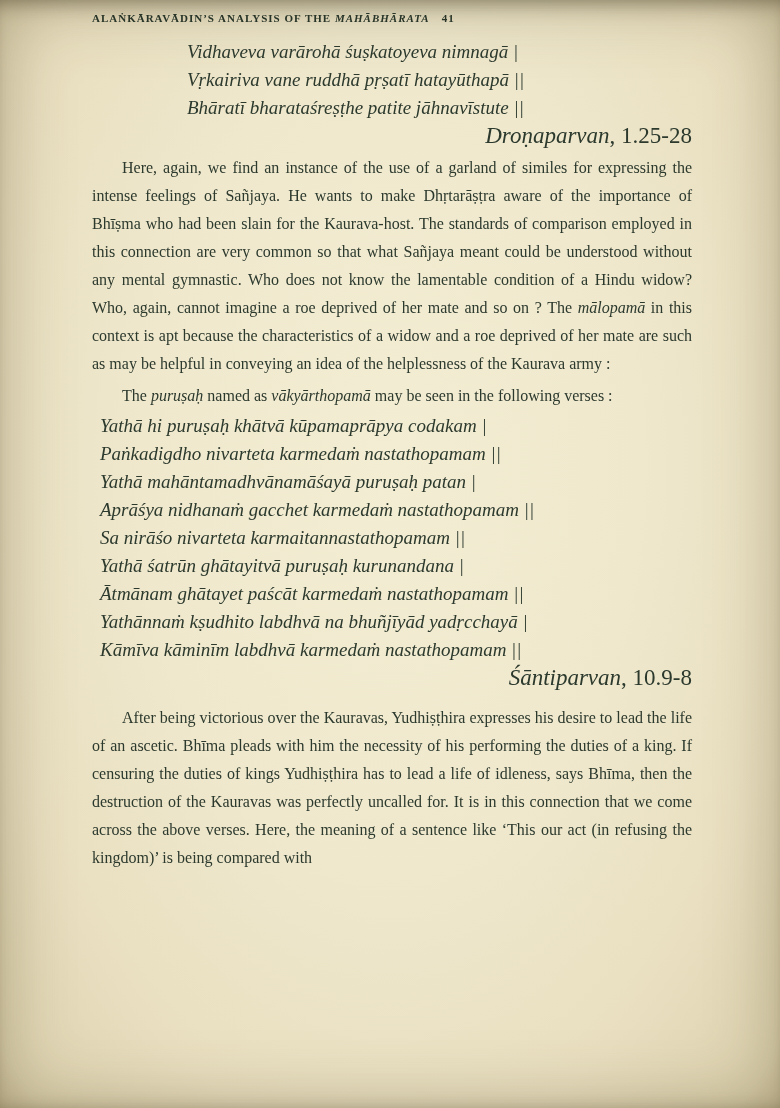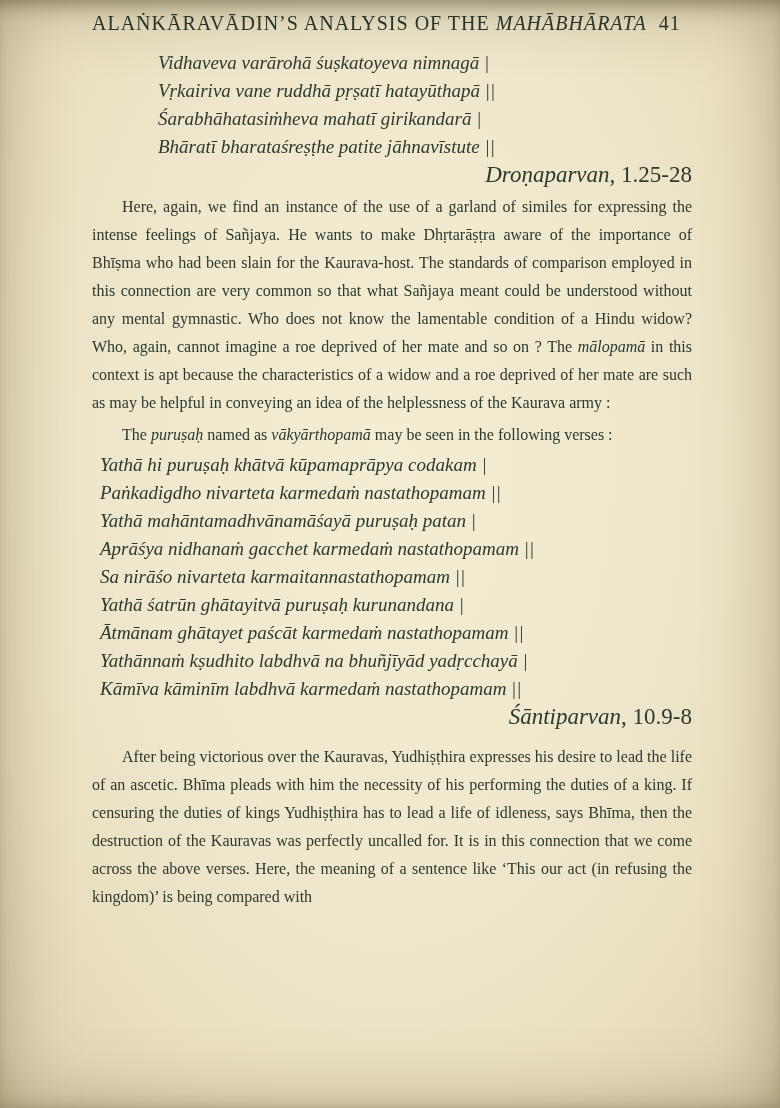--- a/index.html
+++ b/index.html
@@ -15,34 +15,35 @@
     background: radial-gradient(ellipse at 50% 42%,
       #f3edd3 0%, #efe8cd 45%, #e9dfc0 75%, #ddd2b0 95%, #d2c6a2 100%);
     box-shadow: inset 0 0 70px rgba(95, 82, 45, .38),
                 inset 0 16px 20px -14px rgba(55, 45, 25, .55),
                 inset 0 -10px 16px -12px rgba(55, 45, 25, .35);
     color: #2c392d;
     padding: 12px 88px 0 92px;
     overflow: hidden;
   }
   .header {
-    font-size: 20px;
+    font-size: 11px;
     letter-spacing: 1px;
     white-space: nowrap;
     color: #273427;
+    font-weight: bold;
   }
   .header .pagenum { margin-left: 12px; }
   .italic { font-style: italic; }
   .verse {
     font-style: italic;
     font-size: 19px;
     line-height: 28px;
     color: #2c392d;
   }
-  .verse1 { margin: 14px 0 0 66px; font-family: Liberation Serif, serif; }
+  .verse1 { margin: 14px 0 0 95px; font-family: Liberation Serif, serif; }
   .verse2 { margin: 2px 0 0 8px; }
   .vline { white-space: nowrap; }
   .attribution {
     font-style: normal;
     font-size: 23px;
     text-align: right;
     line-height: 28px;
   }
   .para {
     font-size: 16px;
@@ -56,21 +57,20 @@
 </head>
 <body>
 
 <div class="page">
 
   <div class="header"><span>ALAṄKĀRAVĀDIN’S ANALYSIS OF THE </span><span class="italic">MAHĀBHĀRATA</span><span class="pagenum">41</span></div>
 
   <div class="verse verse1">
     <div class="vline">Vidhaveva varārohā śuṣkatoyeva nimnagā |</div>
     <div class="vline">Vṛkairiva vane ruddhā pṛṣatī hatayūthapā ||</div>
-    <div class="vline">Śarabhāhatasiṁheva mahatī girikandarā |</div>
     <div class="vline">Bhāratī bharataśreṣṭhe patite jāhnavīstute ||</div>
     <div class="attribution"><span class="italic">Droṇaparvan</span><span>, 1.25-28</span></div>
   </div>
 
   <p class="para"><span>Here, again, we find an instance of the use of a garland of similes for expressing the intense feelings of Sañjaya.  He wants to make Dhṛtarāṣṭra aware of the importance of Bhīṣma who had been slain for the Kaurava-host.  The standards of comparison employed in this connection are very common so that what Sañjaya meant could be understood without any mental gymnastic.  Who does not know the lamentable condition of a Hindu widow? Who, again, cannot imagine a roe deprived of her mate and so on ?  The </span><span class="italic">mālopamā</span><span> in this context is apt because the characteristics of a widow and a roe deprived of her mate are such as may be helpful in conveying an idea of the helplessness of the Kaurava army :</span></p>
 
   <p class="para"><span>The </span><span class="italic">puruṣaḥ</span><span> named as </span><span class="italic">vākyārthopamā</span><span> may be seen in the following verses :</span></p>
 
   <div class="verse verse2">
     <div class="vline">Yathā hi puruṣaḥ khātvā kūpamaprāpya codakam |</div>

